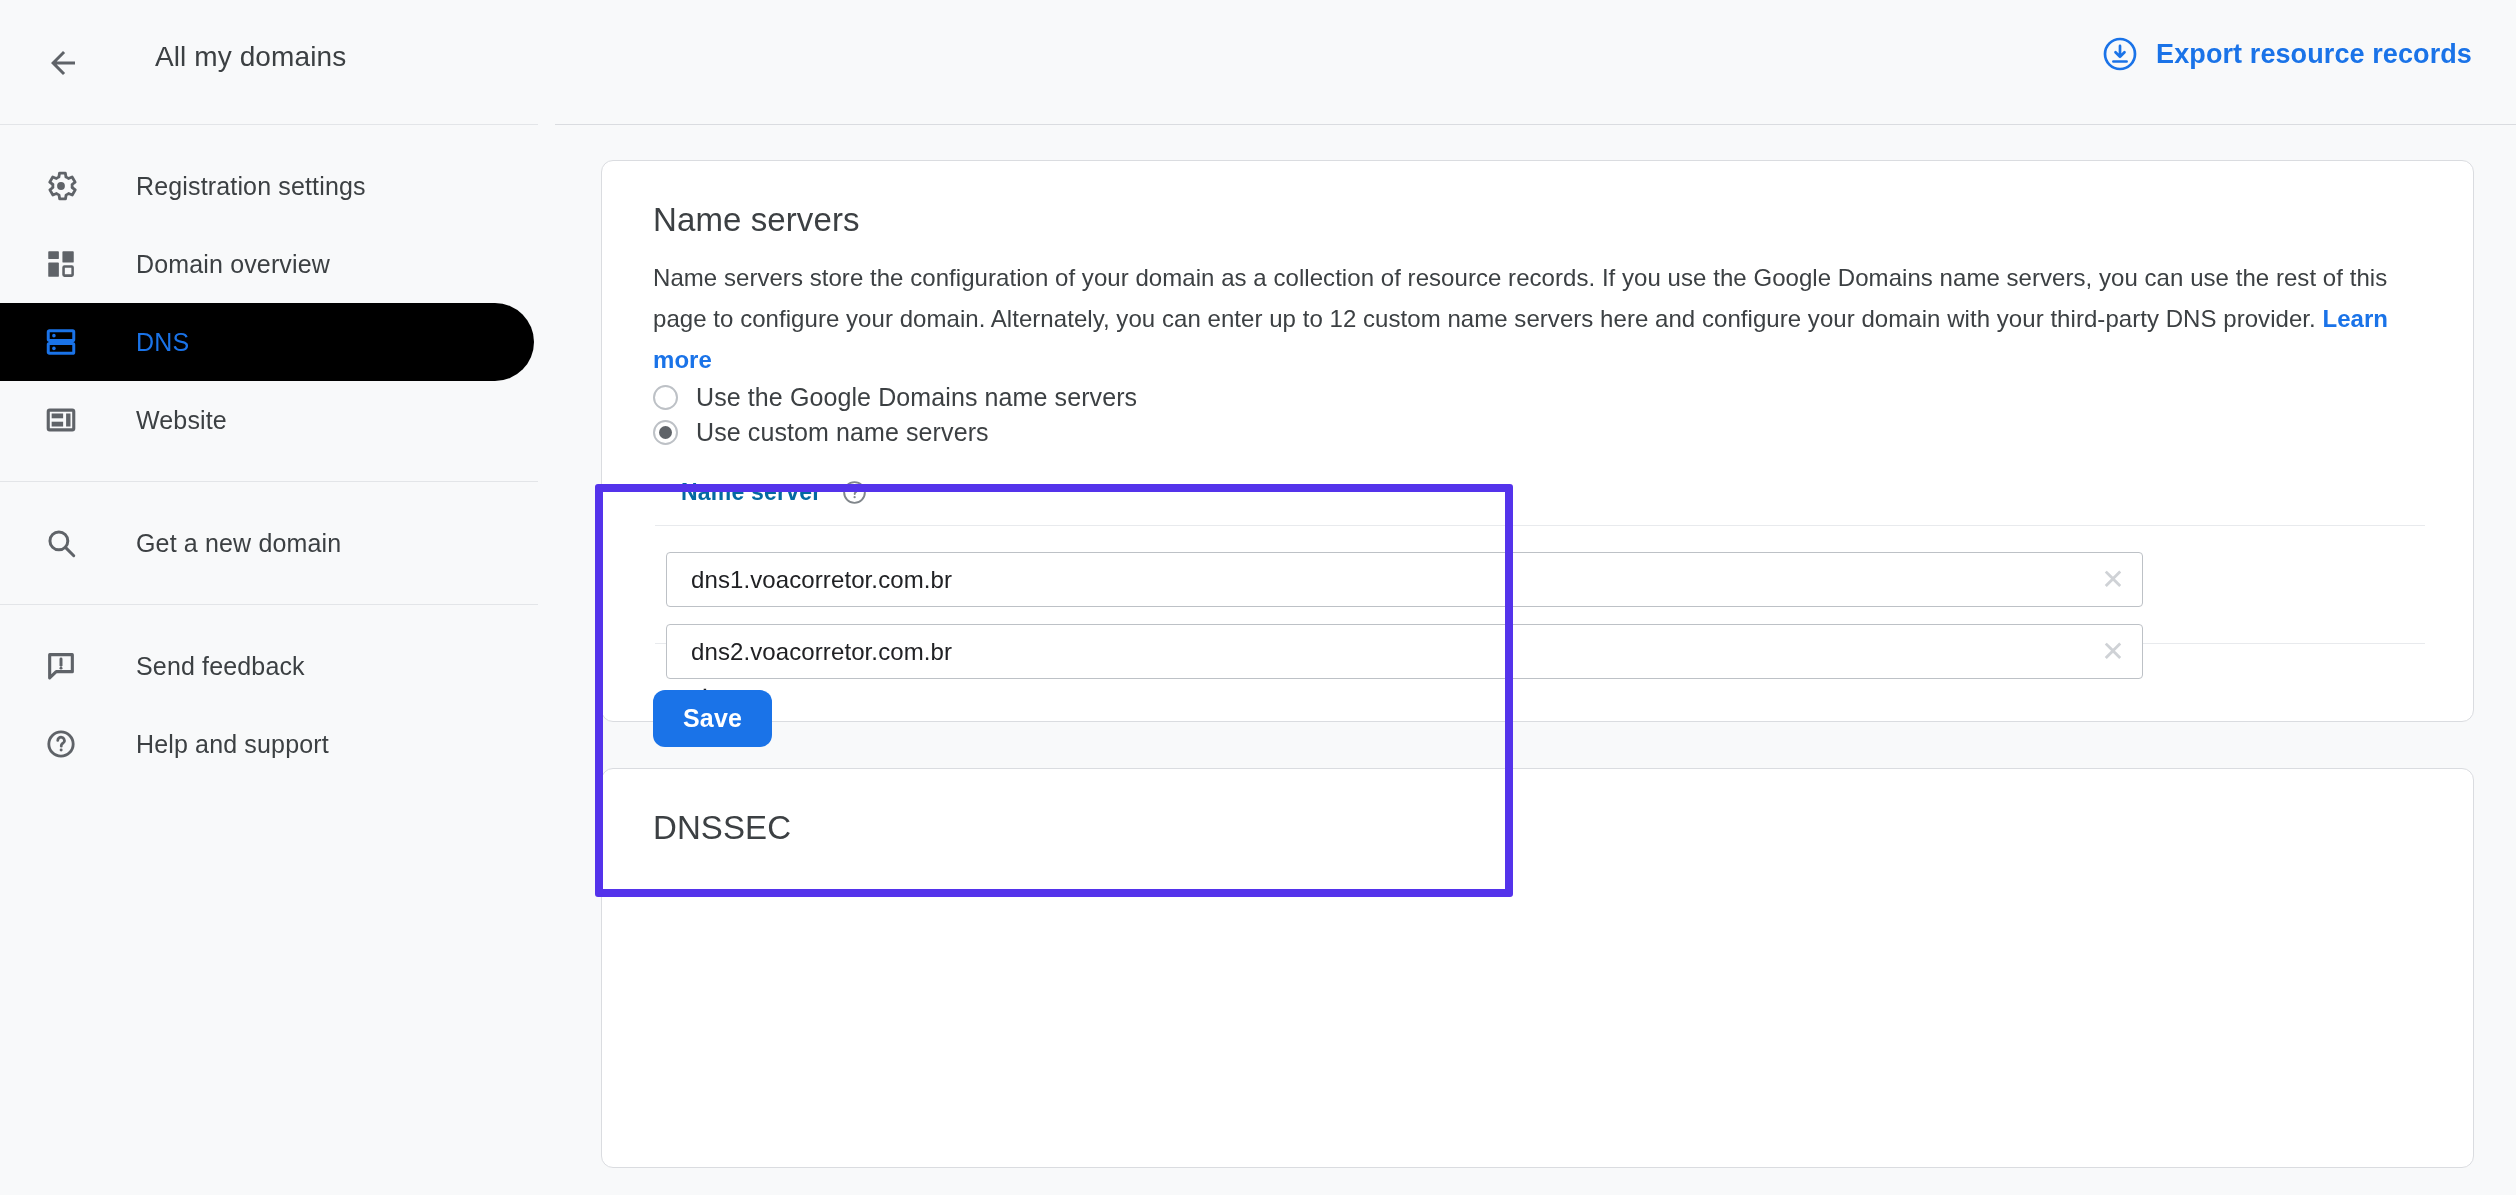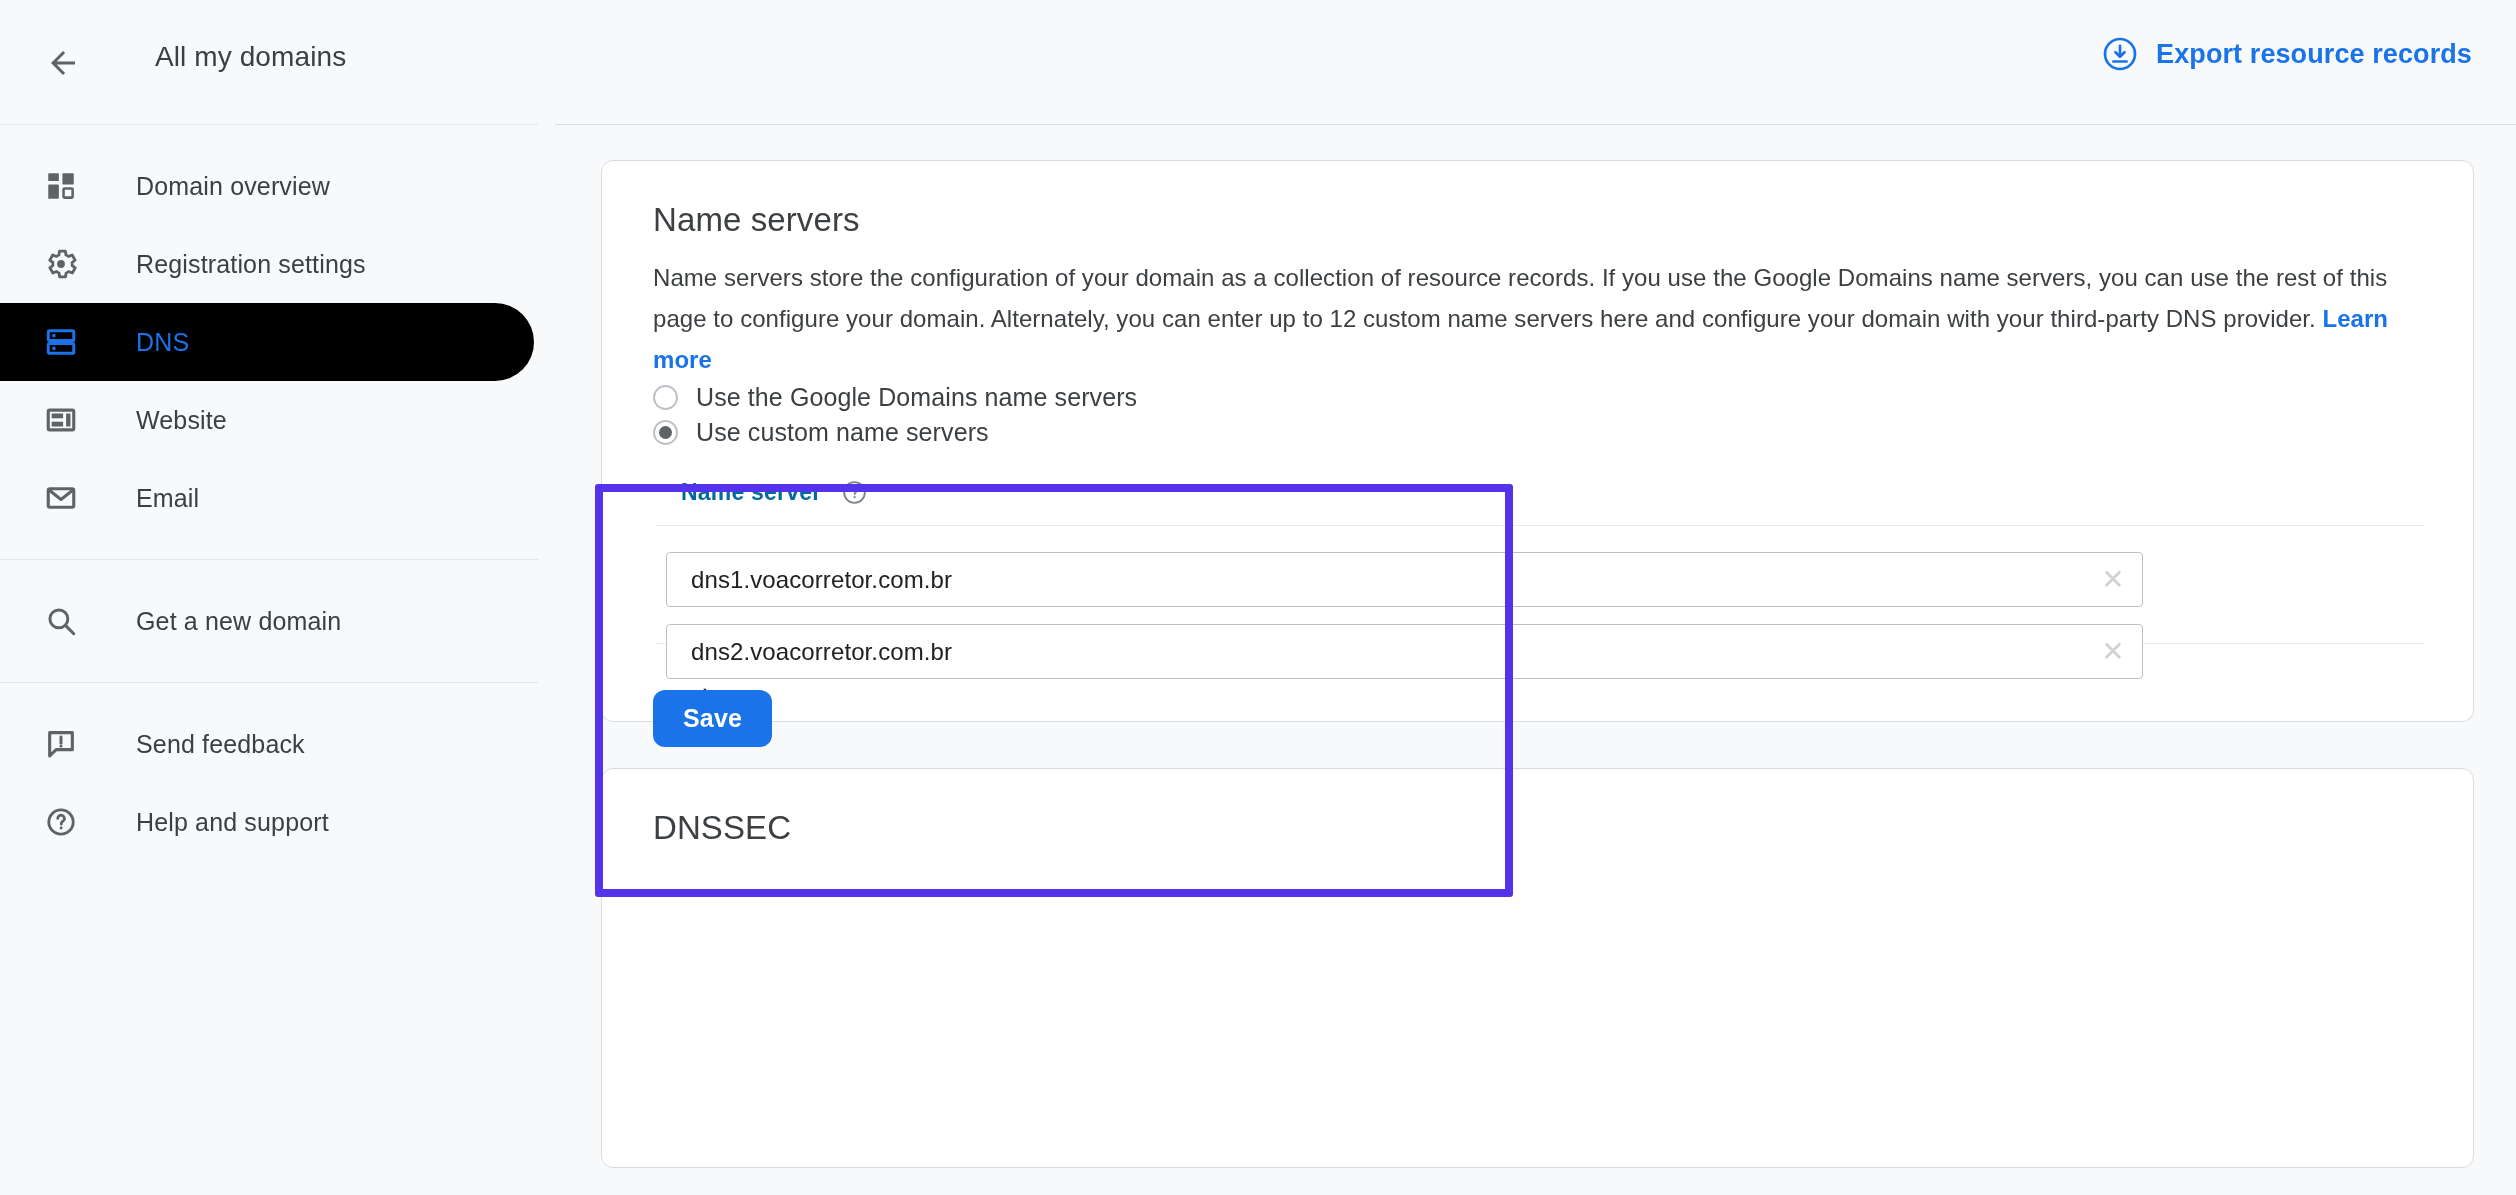--- a/index.html
+++ b/index.html
@@ -230,40 +230,40 @@
     </div>
     <div class="topbar-divider-left"></div>
     <div class="topbar-divider-right"></div>
   </div>
 
   <div class="sidebar">
     <div class="nav-group">
 
       <div class="nav-item">
         <span class="ico">
+          <svg width="36" height="36" viewBox="0 0 24 24" aria-hidden="true">
+            <path d="M19.4 13a7.8 7.8 0 000-2l2-1.6-2-3.4-2.4 1a7.6 7.6 0 00-1.7-1l-.4-2.6h-3.9l-.4 2.6c-.6.2-1.2.6-1.7 1l-2.4-1-2 3.4L6.6 11a7.8 7.8 0 000 2l-2 1.6 2 3.4 2.4-1c.5.4 1.1.8 1.7 1l.4 2.6h3.9l.4-2.6c.6-.2 1.2-.6 1.7-1l2.4 1 2-3.4-2.1-1.6z" fill="none" stroke="#5f6368" stroke-width="1.9" stroke-linejoin="round"></path>
+            <circle cx="12" cy="12" r="2.6" fill="#5f6368"></circle>
+          </svg>
+        </span>
+        <span class="lbl">Registration settings</span>
+      </div>
+
+      <div class="nav-item">
+        <span class="ico">
           <svg width="34" height="34" viewBox="0 0 24 24" aria-hidden="true">
             <rect x="3" y="3" width="7.5" height="5.5" rx="0.6" fill="#5f6368"></rect>
             <rect x="13" y="3" width="8" height="8" rx="0.6" fill="#5f6368"></rect>
             <rect x="3" y="11" width="7.5" height="10" rx="0.6" fill="#5f6368"></rect>
             <rect x="13.8" y="13.8" width="6.4" height="6.4" rx="0.6" fill="none" stroke="#5f6368" stroke-width="1.8"></rect>
           </svg>
         </span>
         <span class="lbl">Domain overview</span>
       </div>
 
-      <div class="nav-item">
-        <span class="ico">
-          <svg width="36" height="36" viewBox="0 0 24 24" aria-hidden="true">
-            <path d="M19.4 13a7.8 7.8 0 000-2l2-1.6-2-3.4-2.4 1a7.6 7.6 0 00-1.7-1l-.4-2.6h-3.9l-.4 2.6c-.6.2-1.2.6-1.7 1l-2.4-1-2 3.4L6.6 11a7.8 7.8 0 000 2l-2 1.6 2 3.4 2.4-1c.5.4 1.1.8 1.7 1l.4 2.6h3.9l.4-2.6c.6-.2 1.2-.6 1.7-1l2.4 1 2-3.4-2.1-1.6z" fill="none" stroke="#5f6368" stroke-width="1.9" stroke-linejoin="round"></path>
-            <circle cx="12" cy="12" r="2.6" fill="#5f6368"></circle>
-          </svg>
-        </span>
-        <span class="lbl">Registration settings</span>
-      </div>
-
       <div class="nav-item active">
         <span class="ico">
           <svg width="34" height="34" viewBox="0 0 24 24" aria-hidden="true">
             <rect x="3" y="4" width="18" height="7" rx="0.8" fill="none" stroke="#1a73e8" stroke-width="2.1"></rect>
             <rect x="3" y="13" width="18" height="7" rx="0.8" fill="none" stroke="#1a73e8" stroke-width="2.1"></rect>
             <circle cx="7" cy="7.5" r="1.25" fill="#1a73e8"></circle>
             <circle cx="7" cy="16.5" r="1.25" fill="#1a73e8"></circle>
           </svg>
         </span>
         <span class="lbl">DNS</span>
@@ -274,29 +274,20 @@
           <svg width="34" height="34" viewBox="0 0 24 24" aria-hidden="true">
             <rect x="3" y="5" width="18" height="14" rx="1" fill="none" stroke="#5f6368" stroke-width="2.2"></rect>
             <rect x="5.4" y="7.4" width="8.1" height="3.4" fill="#5f6368"></rect>
             <rect x="5.4" y="13.2" width="8.1" height="3.4" fill="#5f6368"></rect>
             <rect x="15.6" y="7.4" width="3.1" height="9.2" fill="#5f6368"></rect>
           </svg>
         </span>
         <span class="lbl">Website</span>
       </div>
 
-      <div class="nav-item">
-        <span class="ico">
-          <svg width="34" height="34" viewBox="0 0 24 24" aria-hidden="true">
-            <rect x="3" y="5.5" width="18" height="13" rx="1.2" fill="none" stroke="#5f6368" stroke-width="2.2"></rect>
-            <path d="M3.8 6.6L12 13l8.2-6.4" fill="none" stroke="#5f6368" stroke-width="2.2" stroke-linecap="round" stroke-linejoin="round"></path>
-          </svg>
-        </span>
-        <span class="lbl">Email</span>
-      </div>
     </div>
 
     <div class="nav-sep"></div>
 
     <div class="nav-group" style="padding-top:0;">
       <div class="nav-item">
         <span class="ico">
           <svg width="34" height="34" viewBox="0 0 24 24" aria-hidden="true">
             <circle cx="10.5" cy="10.5" r="6.3" fill="none" stroke="#5f6368" stroke-width="2.1"></circle>
             <path d="M15.3 15.3L21 21" stroke="#5f6368" stroke-width="2.1" stroke-linecap="round"></path>

